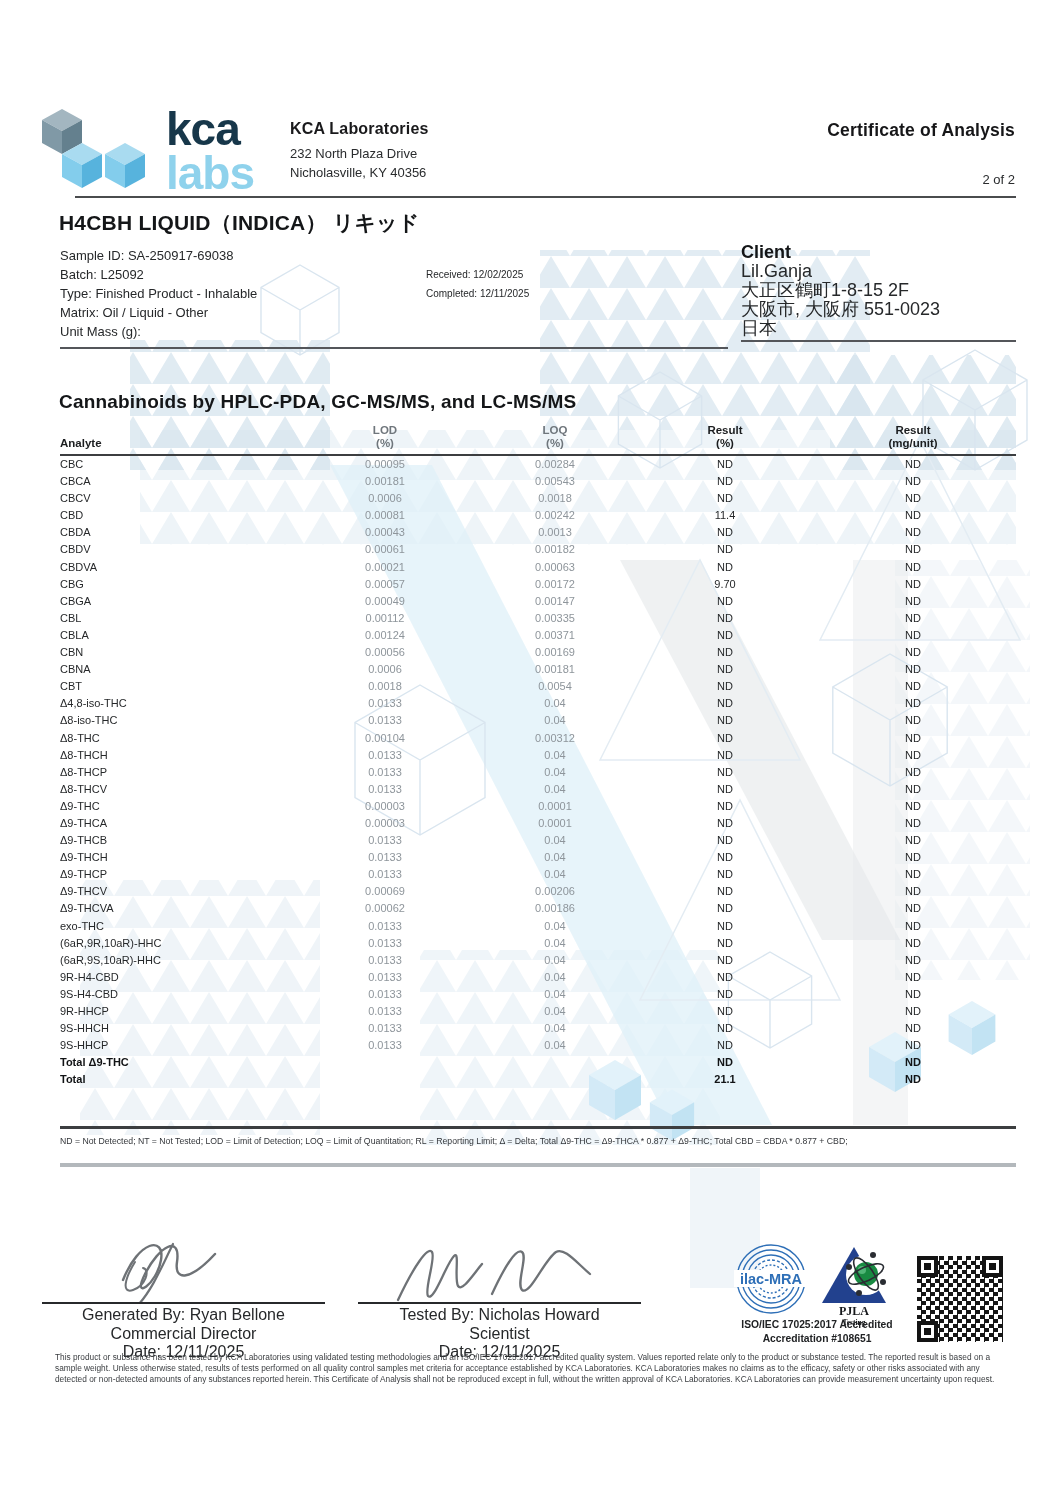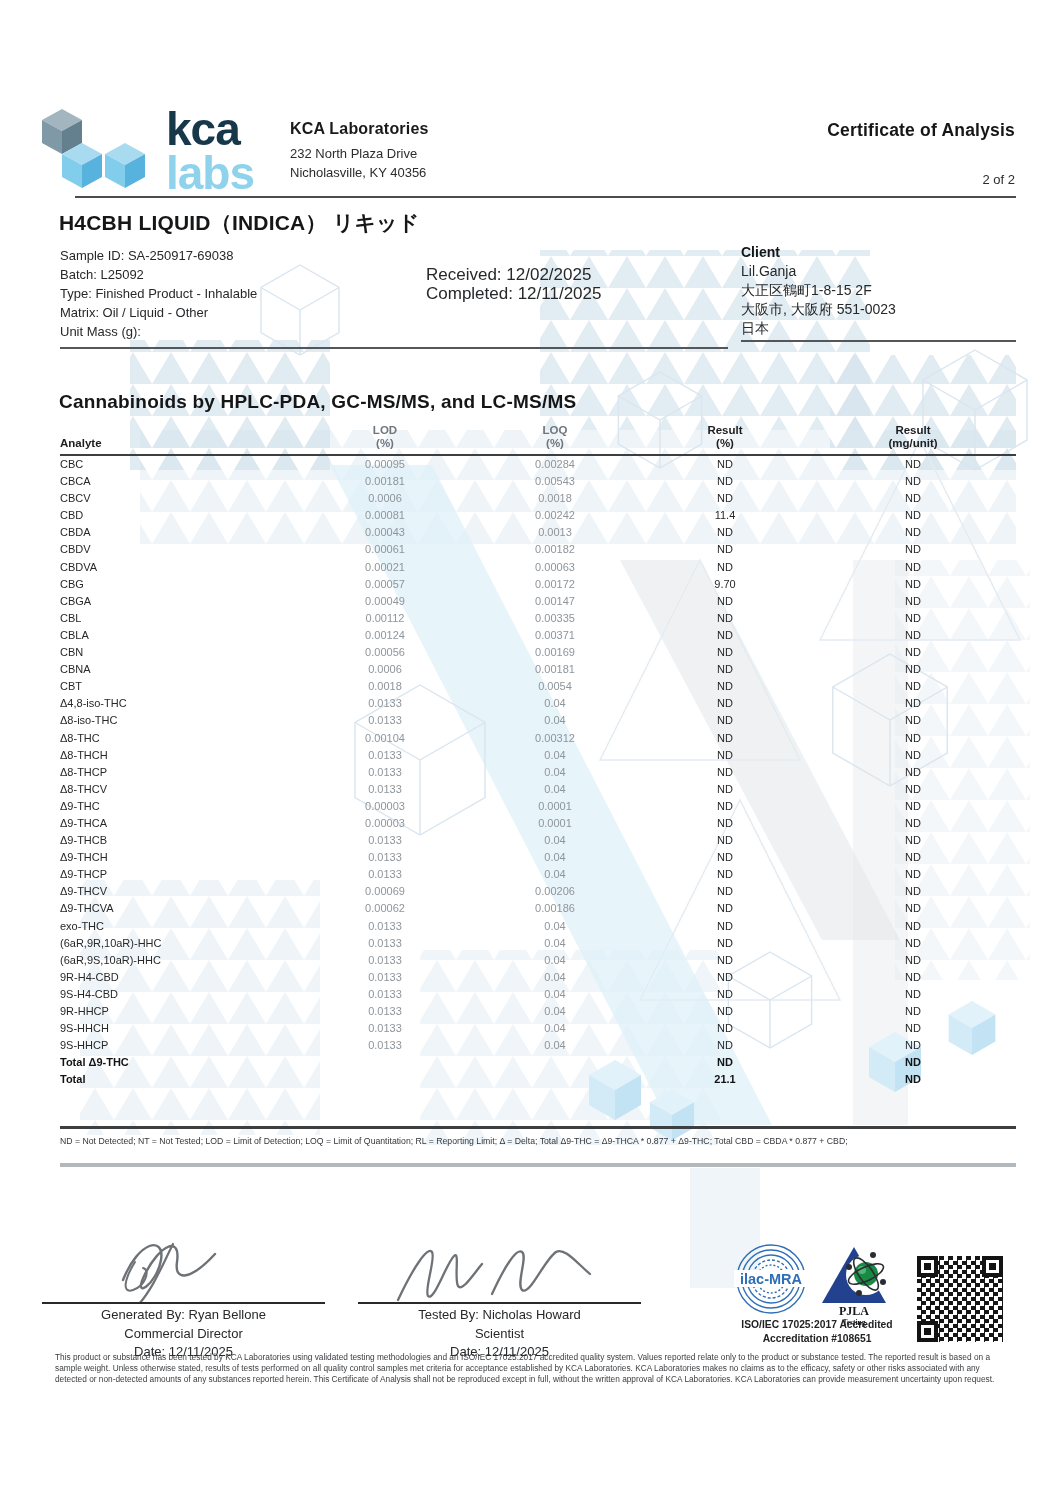--- a/index.html
+++ b/index.html
@@ -14,22 +14,22 @@
   .company .name{font-weight:bold;font-size:16px;color:#19191b;margin-bottom:6px;letter-spacing:.2px;}
   .company .addr{font-size:13px;line-height:19px;color:#2a2c2e;}
   .contact{left:472px;top:126px;width:190px;font-size:13px;line-height:19px;color:#2a2c2e;}
   .coa-title{right:43px;top:120px;font-weight:bold;font-size:17.5px;color:#161618;letter-spacing:.2px;}
   .page-num{right:43px;top:172px;font-size:13px;color:#2a2c2e;}
   .rule{position:absolute;background:#4a4c4e;}
   .rule.header{left:75px;top:196px;width:941px;height:2px;}
   
   .sample-title{left:59px;top:209px;font-size:21px;font-weight:bold;color:#141618;letter-spacing:.2px;}
   .sample-info{left:60px;top:246px;font-size:13px;line-height:19px;color:#26282a;}
-  .dates{left:426px;top:265px;font-size:17px;line-height:19px;color:#26282a;}
-  .client{left:741px;top:243px;font-size:14px;line-height:19px;color:#26282a;width:270px;}
+  .dates{left:426px;top:265px;font-size:10px;line-height:19px;color:#26282a;}
+  .client{left:741px;top:243px;font-size:18px;line-height:19px;color:#26282a;width:270px;}
   .client .lbl{font-weight:bold;color:#131517;}
   .rule.sample{left:60px;top:347px;width:668px;height:2px;background:#54565a;}
   .rule.client{left:741px;top:340px;width:275px;height:2px;background:#54565a;}
   
   .section-title{left:59px;top:391px;font-size:19px;font-weight:bold;color:#141618;letter-spacing:.2px;}
   
   .tablewrap{left:60px;top:424px;width:956px;}
   table{border-collapse:collapse;width:956px;table-layout:fixed;}
   col.c1{width:240px;}col.c2{width:170px;}col.c3{width:170px;}col.c4{width:170px;}col.c5{width:206px;}
   thead th{padding:0 0 4px 0;vertical-align:bottom;border-bottom:2.5px solid #3c3e40;
@@ -44,21 +44,21 @@
   tbody td:nth-child(2),tbody td:nth-child(3){color:#8e959b;}
   tbody tr.total td{font-weight:bold;color:#111315;}
   .table-bottom{left:60px;top:1126px;width:956px;height:2.5px;background:#3c3e40;}
   .footnote{left:60px;top:1136px;width:956px;font-size:8.7px;color:#33363a;white-space:nowrap;}
   .rule.gray{left:60px;top:1163px;width:956px;height:3.5px;background:#b3b8bc;}
   
   .sig-svg{pointer-events:none;}
   .sigline{position:absolute;height:2px;background:#27292b;}
   .sigline.left{left:42px;top:1302px;width:283px;}
   .sigline.right{left:358px;top:1302px;width:283px;}
-  .sigblock{position:absolute;top:1306px;width:283px;text-align:center;font-size:13px;line-height:18.5px;color:#26282a;}
+  .sigblock{position:absolute;top:1306px;width:283px;text-align:center;font-size:16px;line-height:18.5px;color:#26282a;}
   .sigblock.left{left:42px;}
   .sigblock.right{left:358px;}
   
   .iso-text{left:727px;top:1318px;width:180px;text-align:center;font-weight:bold;font-size:10.3px;line-height:14px;color:#202224;}
   .qr{left:917px;top:1256px;width:86px;height:86px;
       background:conic-gradient(#161616 25%,#fff 0 50%,#161616 0 75%,#fff 0);
       background-size:9px 9px;}
   .qr .f{position:absolute;width:21px;height:21px;border:4px solid #131313;background:#fff;box-sizing:border-box;}
   .qr .f::after{content:"";position:absolute;left:3px;top:3px;width:7px;height:7px;background:#131313;}
   .qr .f.tl{left:0;top:0;}.qr .f.tr{right:0;top:0;}.qr .f.bl{left:0;bottom:0;}

